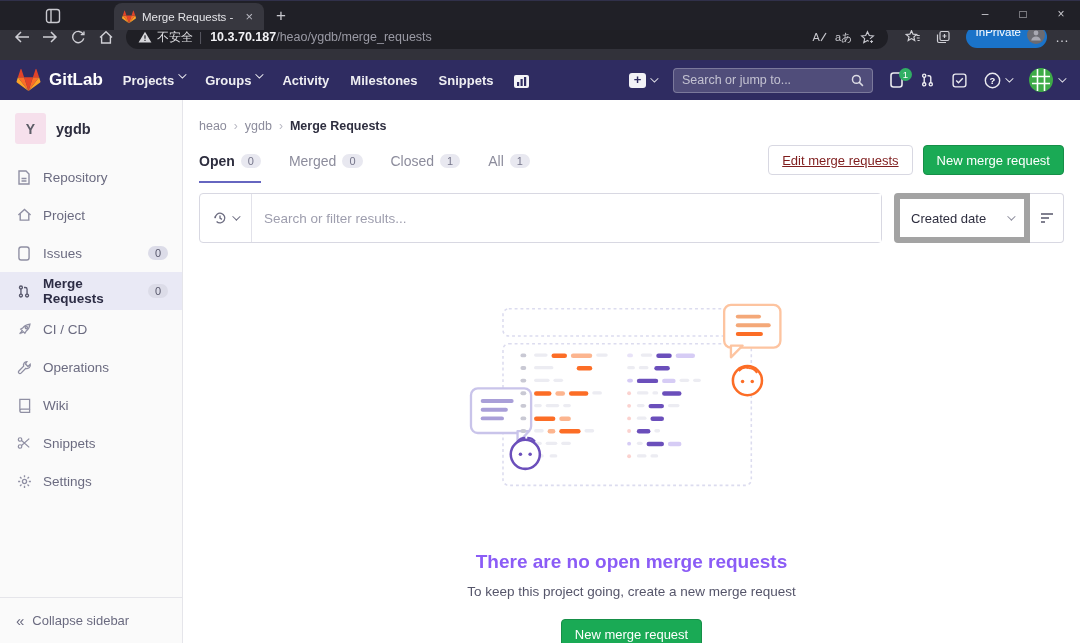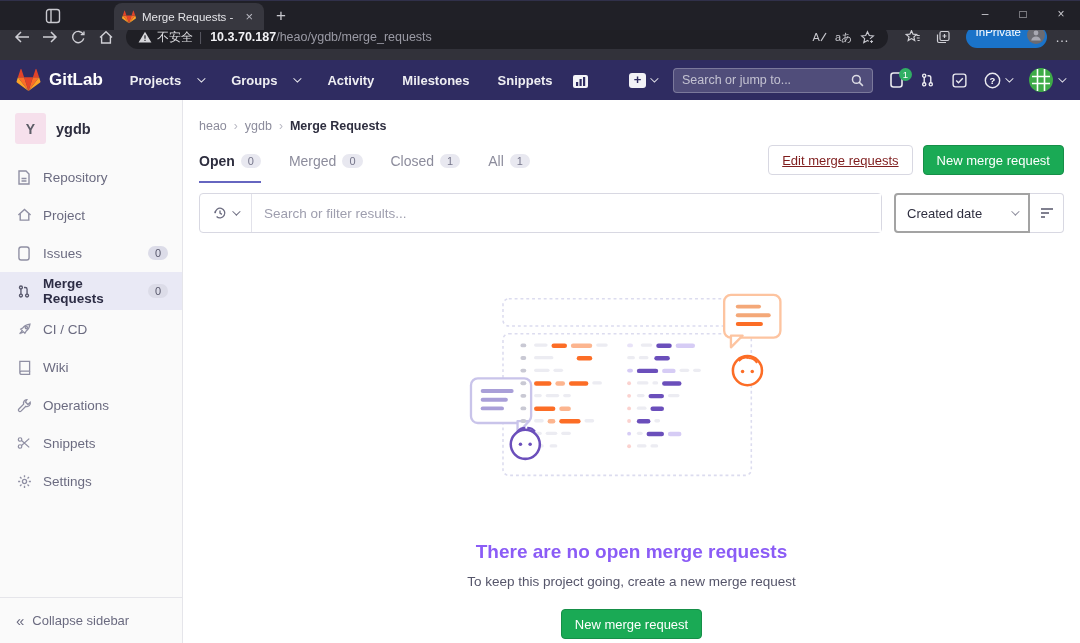--- a/index.html
+++ b/index.html
@@ -29,21 +29,21 @@
   .inprivate { background:#1a73c9; border-radius:12px; height:22px; display:flex; align-items:flex-start; padding:0 2px 0 10px; margin-left:10px; }
   .inprivate-label { color:#fff; font-size:11.5px; margin-right:6px; }
   .inp-avatar { width:18px; height:18px; border-radius:50%; background:#6b6b72; display:flex; align-items:center; justify-content:center; }
   .more-btn { color:#cfcfd5; font-size:14px; margin-left:8px; letter-spacing:1px; }
 
   
   .gl-nav { height:40px; background:#2f2c61; display:flex; align-items:center; padding:0 16px; }
   .gl-logo { width:25px; height:24px; }
   .gl-brand { color:#fff; font-size:17px; font-weight:bold; margin:0 20px 0 8px; }
   .gl-links { display:flex; align-items:center; gap:21px; }
-  .gl-link { color:rgba(255,255,255,.92); font-size:13px; font-weight:600; display:flex; align-items:center; gap:16px;margin-left:7px; }
+  .gl-link { color:rgba(255,255,255,.92); font-size:13px; font-weight:600; display:flex; gap:4px; }
   .caret { width:6px; height:6px; border-right:1.6px solid currentColor; border-bottom:1.6px solid currentColor; transform:rotate(45deg) translateY(-2px); display:inline-block; }
   .gl-chart { color:#fff; margin-left:21px; display:flex; }
   .gl-right { margin-left:auto; display:flex; align-items:center; gap:17px; }
   .plus-box { display:flex; align-items:center; gap:4px; color:rgba(255,255,255,.85); }
   .plus-sq { width:17px; height:15px; background:#f2f2f6; border-radius:3px; color:#2f2c61; font-size:13px; font-weight:bold; line-height:14px; text-align:center; }
   .gl-search { width:200px; height:25px; background:rgba(255,255,255,.16); border:1px solid rgba(255,255,255,.25); border-radius:4px; display:flex; align-items:center; padding:0 8px; }
   .gl-search input { flex:1; background:transparent; border:none; outline:none; color:rgba(255,255,255,.85); font-size:12.5px; font-family:inherit; }
   .gl-search input::placeholder { color:rgba(255,255,255,.65); }
   .gl-ic { color:rgba(255,255,255,.9); display:flex; align-items:center; position:relative; }
   .gl-badge { position:absolute; right:-9px; top:-4px; background:#31af64; color:#fff; border-radius:8px; font-size:9.5px; min-width:13px; height:13px; line-height:13px; text-align:center; padding:0 2px; }
@@ -71,27 +71,27 @@
 
   .tabs-row { display:flex; align-items:center; margin-top:4px; height:46px; }
   .mr-tab { display:flex; align-items:center; gap:6px; font-size:14px; color:#8c8c9c; margin-right:28px; height:100%; padding-top:4px; border-bottom:2px solid transparent; }
   .mr-tab.active { color:#2e2e3f; font-weight:600; border-bottom-color:#6666c0; }
   .count-pill { background:#e8e8f0; color:#75758a; font-size:11px; font-weight:normal; border-radius:9px; padding:1px 7px; }
   .header-actions { margin-left:auto; display:flex; gap:10px; }
   .btn { height:30px; border-radius:4px; font-size:13px; display:flex; align-items:center; padding:0 13px; border:1px solid transparent; font-family:inherit; }
   .btn-default { background:#fff; border-color:#d8d8e2; color:#7f1d1d;text-decoration:underline; }
   .btn-success { background:#1aaa55; border-color:#168f48; color:#fff; font-weight:400; }
 
-  .filter-row { margin-top:10px; display:flex; gap:12px; height:40px; }
+  .filter-row { margin-top:10px; display:flex; gap:12px; height:50px; }
   .search-group { flex:1; background:#fff; border:1px solid #d8d8e2; border-radius:4px; display:flex; align-items:stretch; }
   .history-btn { width:52px; border-right:1px solid #e2e2ea; display:flex; align-items:center; justify-content:center; gap:5px; color:#6c6c80; }
   .filter-input { flex:1; border:none; outline:none; padding:0 12px; font-size:13.5px; font-family:inherit; color:#2e2e3f; }
   .filter-input::placeholder { color:#9e9eae; }
   .sort-group { display:flex; }
-  .sort-dd { width:136px; background:#fff; border:2px solid #a3a3a3; border-radius:4px 0 0 4px; display:flex; align-items:center; padding:0 11px; font-size:13px; color:#2e2e3f; }
+  .sort-dd { width:136px; background:#fff; border:6px solid #a3a3a3; border-radius:4px 0 0 4px; display:flex; align-items:center; padding:0 11px; font-size:13px; color:#2e2e3f; }
   .sort-dd .caret { margin-left:auto; color:#8c8c9c; }
   .sort-dir { width:34px; background:#fff; border:1px solid #d8d8e2; border-left:none; border-radius:0 4px 4px 0; display:flex; align-items:center; justify-content:center; color:#57576b; }
 
   .empty-state { text-align:center; }
   .empty-illus { margin-top:60px; }
   .empty-title { font-size:19px; font-weight:600; color:#8b5cf6; margin-top:50px; }
   .empty-sub { font-size:13.5px; color:#55556a; margin-top:11px; }
   .empty-btn-wrap { margin-top:20px; }
   .empty-btn-wrap .btn { display:inline-flex; }
 </style>
@@ -332,34 +332,34 @@
           <svg width="15" height="15" viewBox="0 0 16 16" fill="none" stroke="currentColor" stroke-width="1.4">
             <path d="M13.8 2.2c-3.2.3-5.6 1.6-7.4 3.9L4 7.6l1.6 1.6L4.3 11l.7.7 1.8-1.3L8.4 12l1.5-2.4c2.3-1.8 3.6-4.2 3.9-7.4z"></path>
             <circle cx="10" cy="6" r="1.2"></circle>
             <path d="M3 13s.4-1.6 1.3-1.9"></path>
           </svg>
         </span>
       <span>CI / CD</span>
     </div>
     <div class="side-item">
       <span class="s-ic">
+          <svg width="15" height="15" viewBox="0 0 16 16" fill="none" stroke="currentColor" stroke-width="1.4">
+            <path d="M10.5 1.8a3.6 3.6 0 0 0-3.4 4.8L2 11.7a1.6 1.6 0 1 0 2.3 2.3l5.1-5.1a3.6 3.6 0 0 0 4.7-4.4L11.7 6.9 9.1 4.3z"></path>
+          </svg>
+        </span>
+      <span>Operations</span>
+    </div>
+    <div class="side-item">
+      <span class="s-ic">
           <svg width="13" height="15" viewBox="0 0 14 16" fill="none" stroke="currentColor" stroke-width="1.4">
             <path d="M2 1.5h10.5V12H3.5A1.8 1.8 0 0 0 2 13.8z"></path>
             <path d="M2 13.8a1.8 1.8 0 0 0 1.8 1.7h8.7V12"></path>
           </svg>
         </span>
       <span>Wiki</span>
-    </div>
-    <div class="side-item">
-      <span class="s-ic">
-          <svg width="15" height="15" viewBox="0 0 16 16" fill="none" stroke="currentColor" stroke-width="1.4">
-            <path d="M10.5 1.8a3.6 3.6 0 0 0-3.4 4.8L2 11.7a1.6 1.6 0 1 0 2.3 2.3l5.1-5.1a3.6 3.6 0 0 0 4.7-4.4L11.7 6.9 9.1 4.3z"></path>
-          </svg>
-        </span>
-      <span>Operations</span>
     </div>
     <div class="side-item">
       <span class="s-ic">
           <svg width="14" height="14" viewBox="0 0 16 16" fill="none" stroke="currentColor" stroke-width="1.4">
             <circle cx="3.5" cy="4" r="2"></circle>
             <circle cx="3.5" cy="12" r="2"></circle>
             <path d="M5.2 5.2 14 13M5.2 10.8 14 3"></path>
           </svg>
         </span>
       <span>Snippets</span>

